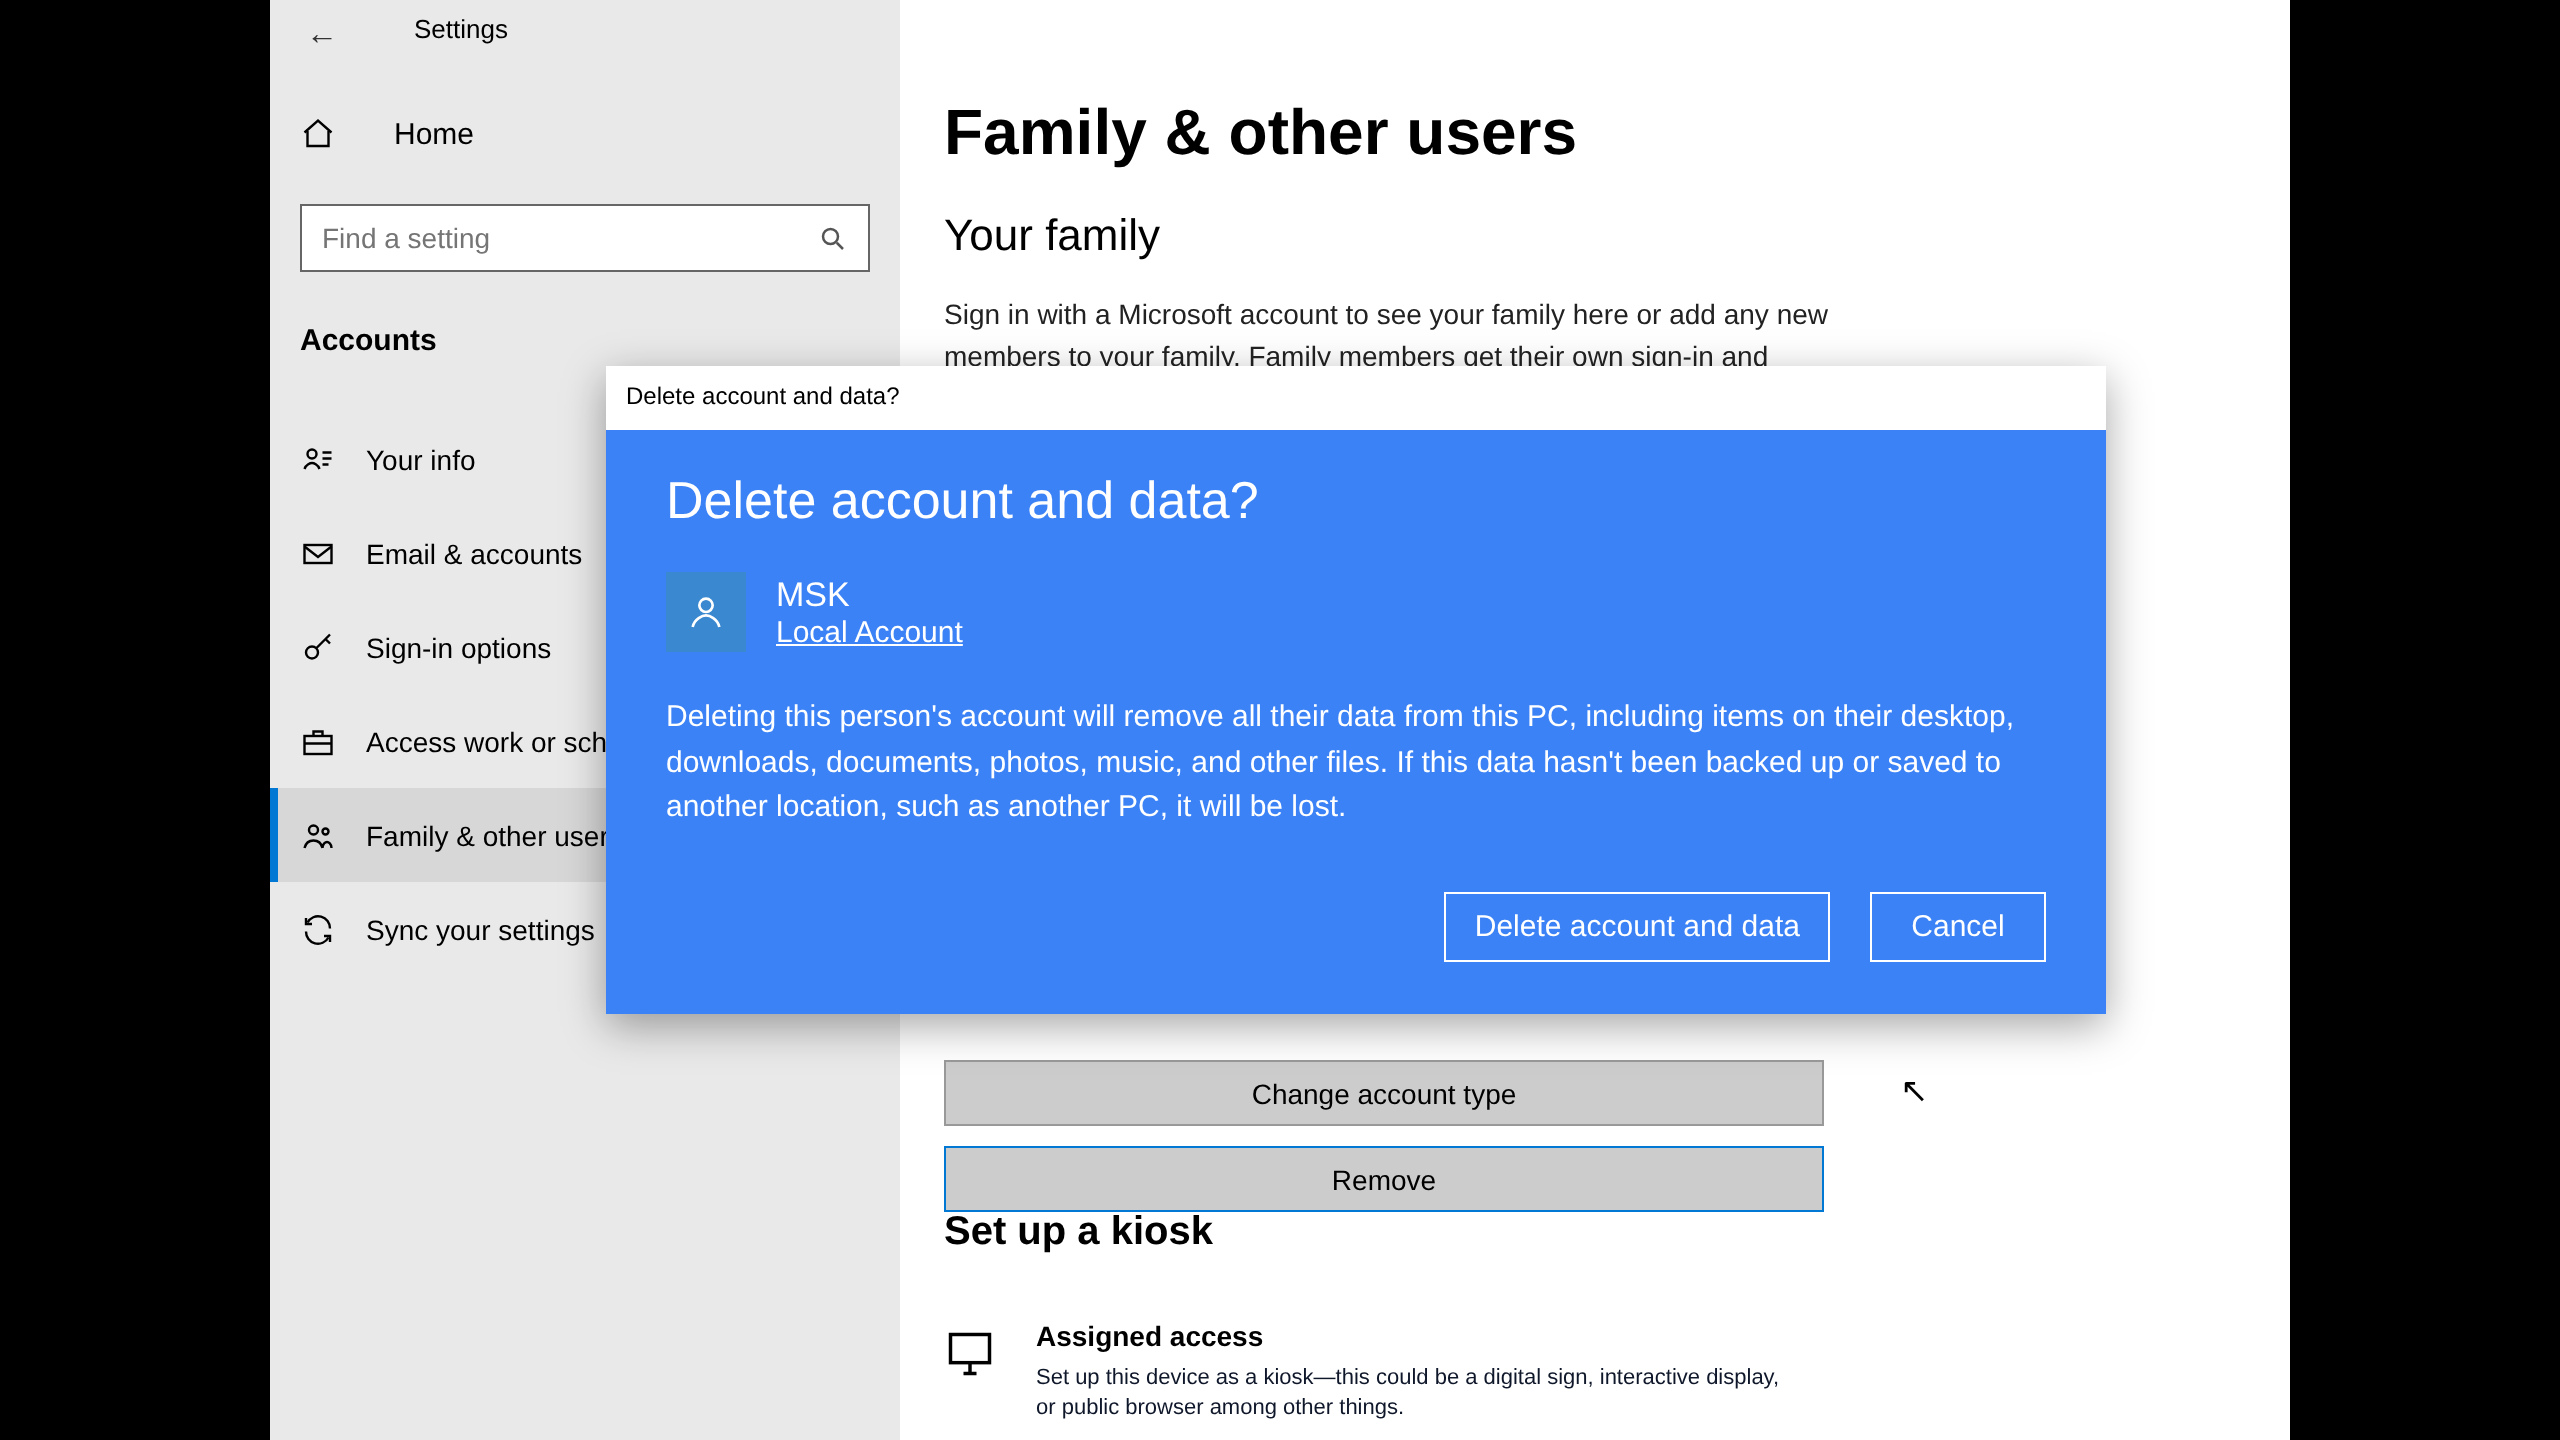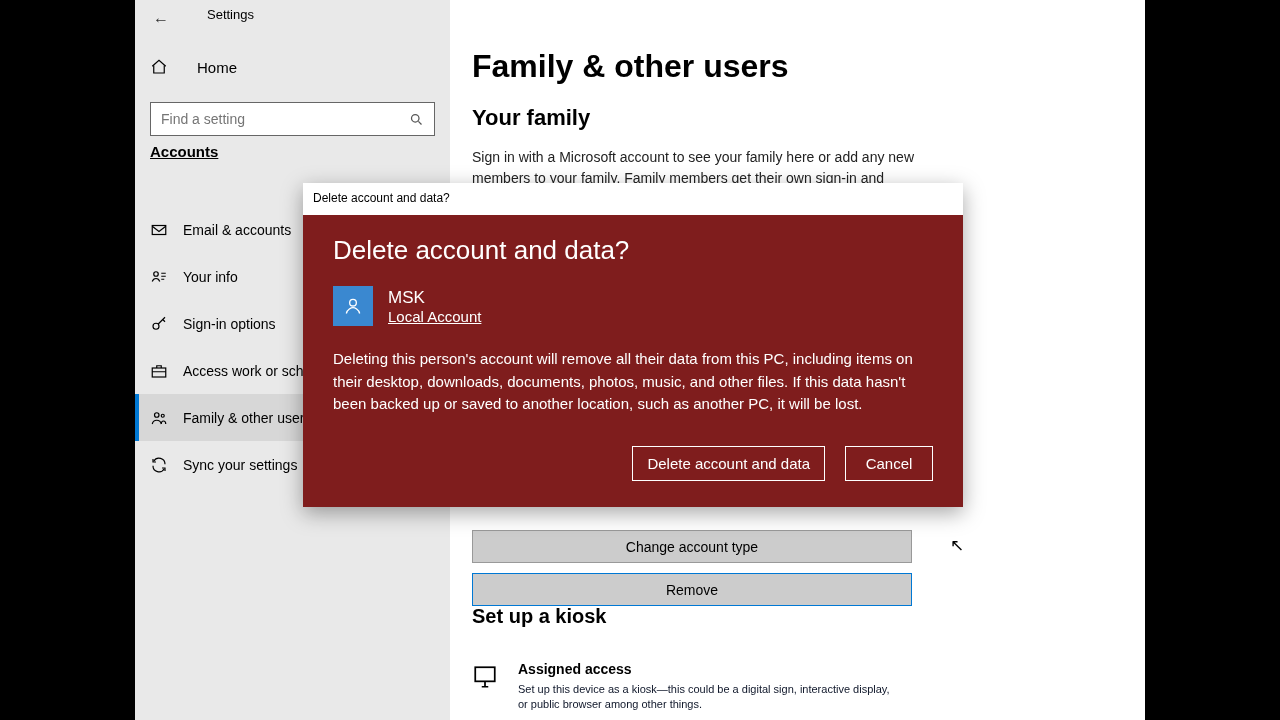--- a/index.html
+++ b/index.html
@@ -9,47 +9,47 @@
 
   
   .sidebar { position:absolute; left:0; top:0; width:315px; height:720px; background:#e9e9e9; }
   .back-arrow { position:absolute; left:18px; top:9px; font-size:16px; color:#333; }
   .win-title  { position:absolute; left:72px; top:7px; font-size:13px; color:#000; }
   .home-row   { position:absolute; left:15px; top:58px; display:flex; align-items:center; gap:29px; font-size:15px; color:#000; cursor:pointer; }
   .home-row svg { width:18px; height:18px; }
   .search-wrap{ position:absolute; left:15px; top:102px; width:285px; height:34px; border:1px solid #666; background:#fff; display:flex; align-items:center; padding:0 10px; }
   .search-wrap input { flex:1; border:none; outline:none; font-size:14px; background:transparent; color:#666; font-style:normal; }
   .search-wrap svg { width:15px; height:15px; color:#555; }
-  .category-hdr{ position:absolute; left:15px; top:143px; font-size:15px; font-weight:600;text-decoration:underline; }
+  .category-hdr{ position:absolute; left:15px; top:162px; font-size:15px; font-weight:600; }
   .nav-list   { position:absolute; left:0; top:206px; width:315px; }
   .nav-item   { height:47px; display:flex; align-items:center; padding-left:15px; gap:15px; font-size:14px; cursor:pointer; color:#000;}
   .nav-item.selected { background:#d7d7d7; border-left:4px solid #0078d4; padding-left:11px; }
   .nav-item svg { width:18px; height:18px; flex:0 0 18px; fill:none; stroke:#000; stroke-width:1.6; }
 
   
   .main { position:absolute; left:315px; top:0; width:695px; height:720px; padding:0 22px; background:#fff; }
   .page-title { font-size:32px; font-weight:600; margin-top:48px; }
-  .section-h  { font-size:22px; font-weight:700; margin-top:20px; }
+  .section-h  { font-size:22px; font-weight:400; margin-top:20px; }
   .family-p   { font-size:14px; margin-top:16px; color:#222; max-width:445px; line-height:1.5; }
   .user-actions { position:absolute; left:22px; top:530px; width:440px; display:flex; justify-content:flex-end; gap:10px;flex-direction:column; }
   .btn-grey   { height:33px; padding:0 12px; background:#ccc; border:1px solid #999; font-size:14px; cursor:pointer; }
   .btn-remove { background:#ccc; border:1px solid #0078d4;}
   .kiosk-h    { position:absolute; left:22px; top:605px; font-size:20px; font-weight:600;}
   .kiosk-row  { position:absolute; left:22px; top:660px; display:flex; gap:20px; align-items:flex-start;justify-content:space-between; }
   .kiosk-row svg { width:26px; height:26px; margin-top:4px; stroke:#000; fill:none; stroke-width:1.6; }
   .kiosk-txt strong { font-size:14px; font-weight:600;}
   .kiosk-txt p { font-size:11px; color:#0f172a; margin-top:4px; max-width:380px; line-height:1.4;}
 
   
   .winbtns { position:absolute; right:0; top:0; display:flex; }
   .winbtn  { width:46px; height:32px; display:flex; align-items:center; justify-content:center; font-size:13px; color:#333; cursor:pointer; }
   .winbtn svg { width:11px; height:11px; stroke:#333; fill:none; stroke-width:1;}
 
   
-  .modal { position:absolute; left:168px; top:183px; width:660px; background:#7f1d1d; color:#fff; box-shadow:0 6px 20px rgba(0,0,0,.35); }
+  .modal { position:absolute; left:168px; top:183px; width:750px; background:#3b82f6; color:#fff; box-shadow:0 6px 20px rgba(0,0,0,.35); }
   .modal-titlebar { background:#fff; color:#000; height:32px; font-size:12px; padding:8px 10px; }
   .modal-body { padding:20px 30px 26px 30px; }
   .modal-h    { font-size:26px; font-weight:400; }
   .acct-row   { display:flex; align-items:center; gap:15px; margin-top:20px; }
   .acct-avatar{ width:40px; height:40px; background:#3a88d0; display:flex; align-items:center; justify-content:center;}
   .acct-avatar svg { width:20px; height:20px; stroke:#fff; fill:none; stroke-width:1.6;}
   .acct-name  { font-size:17px; }
   .acct-type  { font-size:15px;text-decoration:underline; }
   .modal-p    { font-size:15px; margin-top:22px; line-height:1.5; }
   .modal-btns { margin-top:30px; display:flex; justify-content:flex-end; gap:20px; }
@@ -82,32 +82,32 @@
           <circle cx="10" cy="10" r="6"></circle>
           <path d="M20 20l-5-5"></path>
         </svg>
     </div>
 
     <div class="category-hdr">Accounts</div>
 
     <div class="nav-list">
       <div class="nav-item">
         <svg viewBox="0 0 24 24">
-            <rect x="3" y="6" width="18" height="12"></rect>
-            <path d="M3 7l9 7 9-7"></path>
-          </svg>
-        <span>Email &amp; accounts</span>
-      </div>
-      <div class="nav-item">
-        <svg viewBox="0 0 24 24">
             <circle cx="8" cy="8" r="3"></circle>
             <path d="M3 18c1-3 4-4 5-4s4 1 5 4"></path>
             <path d="M15 7h6M15 11h6M15 15h4"></path>
           </svg>
         <span>Your info</span>
+      </div>
+      <div class="nav-item">
+        <svg viewBox="0 0 24 24">
+            <rect x="3" y="6" width="18" height="12"></rect>
+            <path d="M3 7l9 7 9-7"></path>
+          </svg>
+        <span>Email &amp; accounts</span>
       </div>
       <div class="nav-item">
         <svg viewBox="0 0 24 24">
             <circle cx="8" cy="15" r="4"></circle>
             <path d="M11 12 20 3M17 6l3 3"></path>
           </svg>
         <span>Sign-in options</span>
       </div>
       <div class="nav-item">
         <svg viewBox="0 0 24 24">

